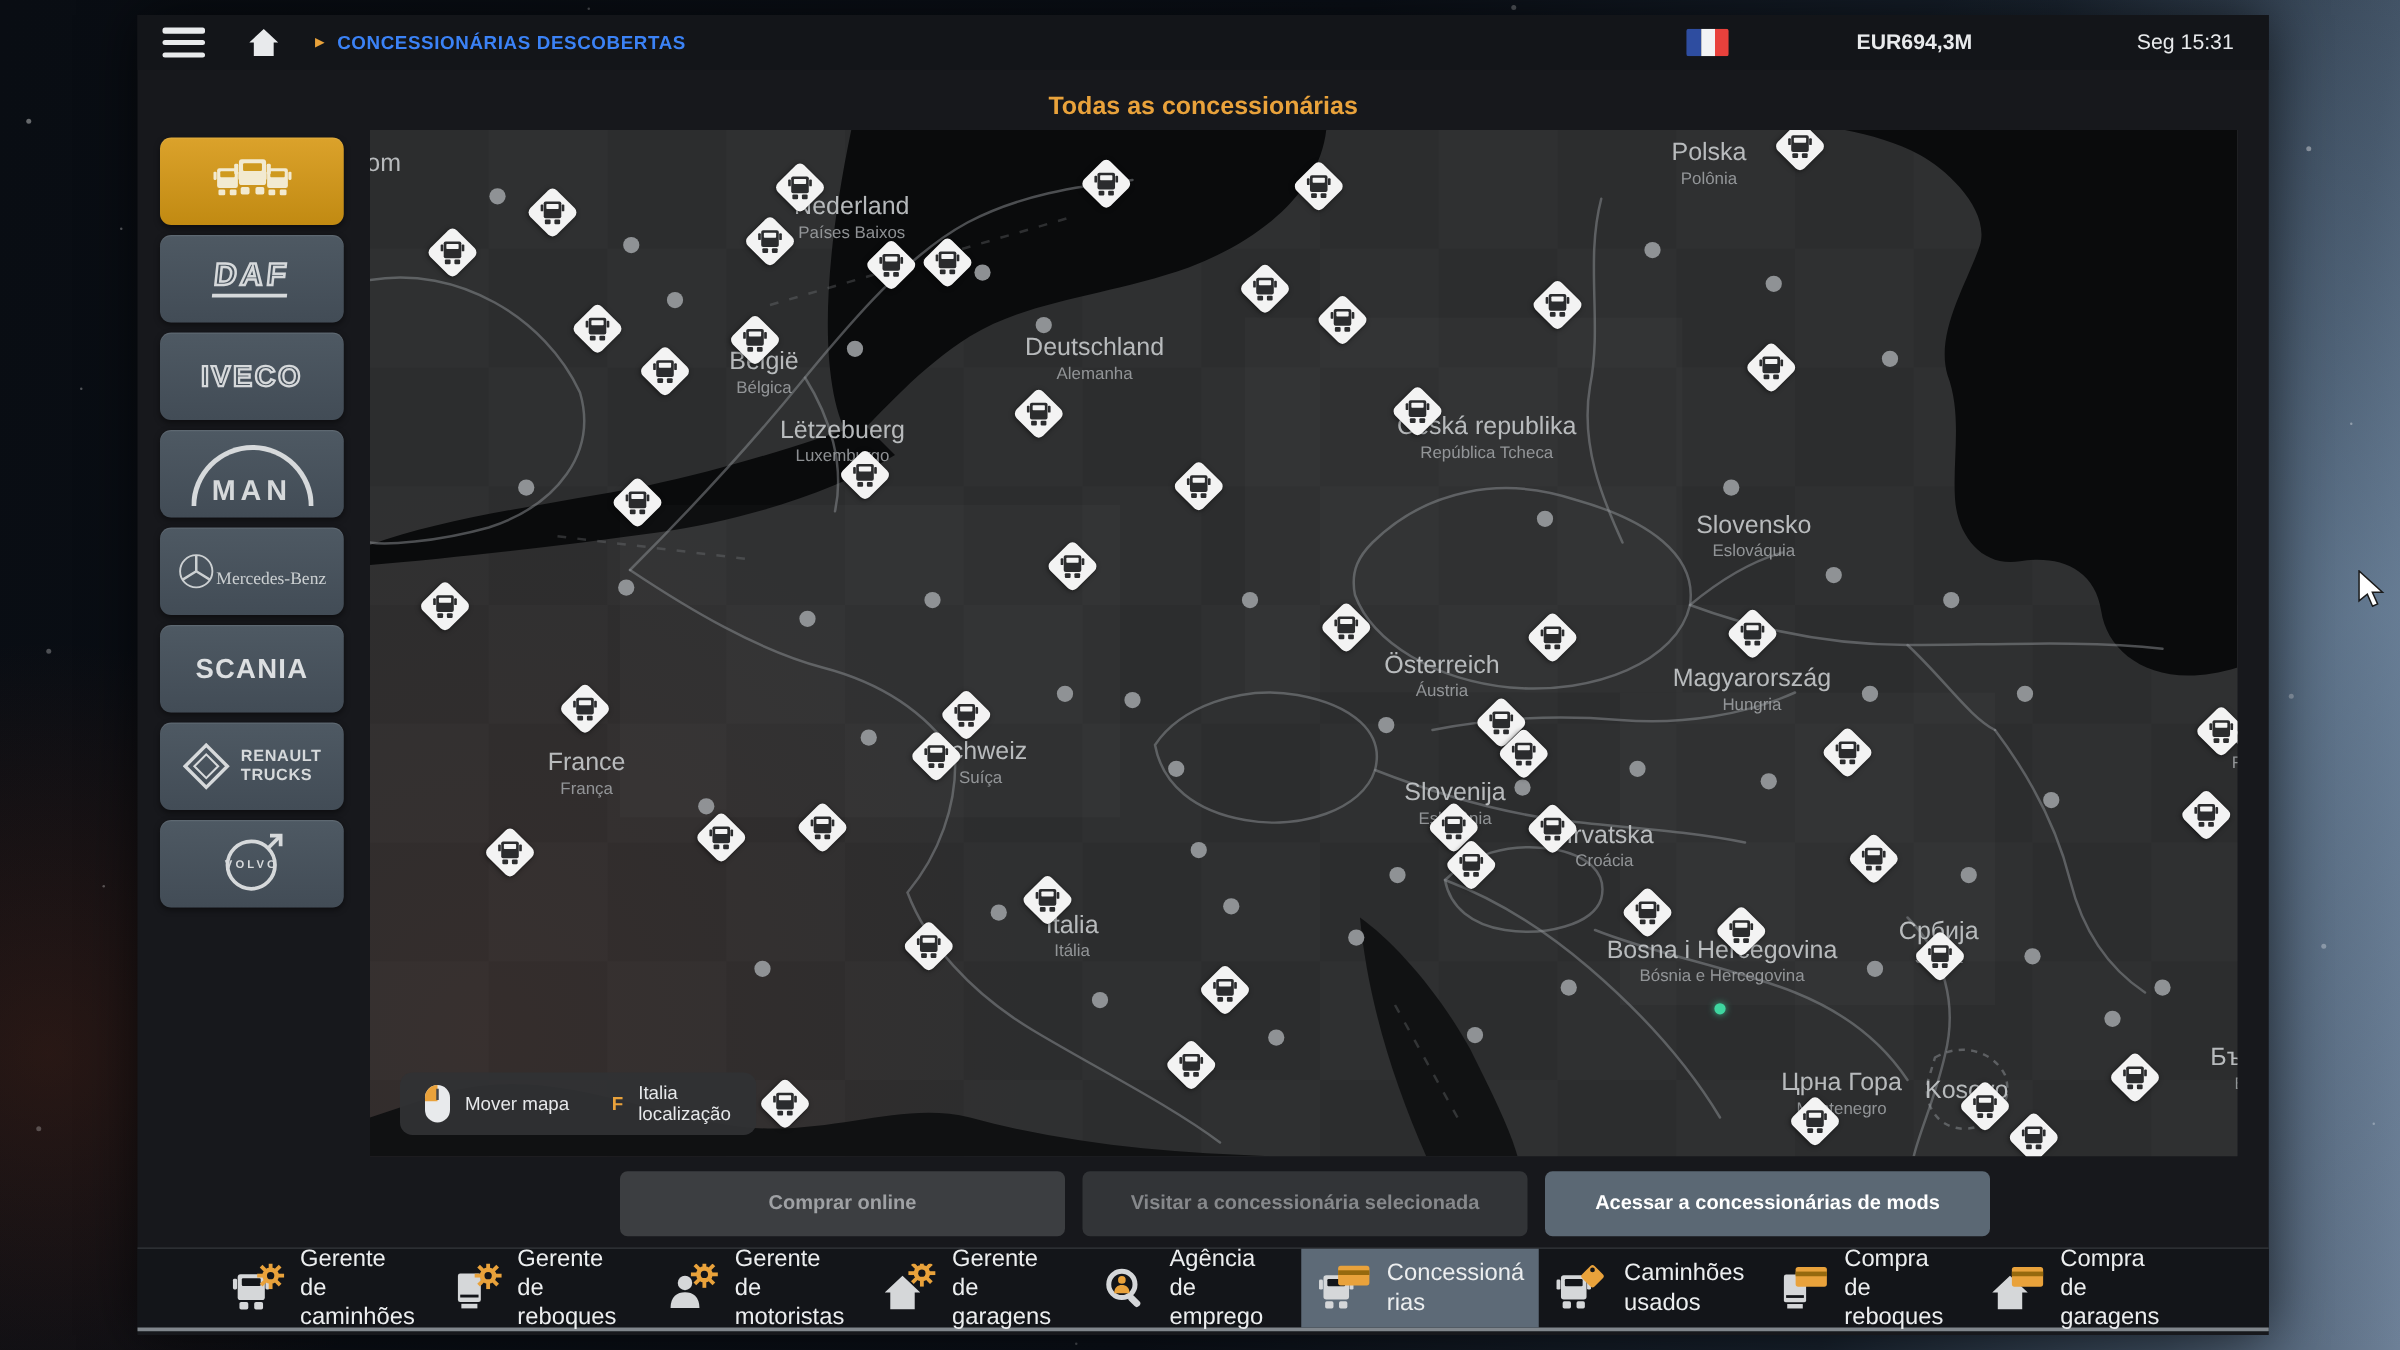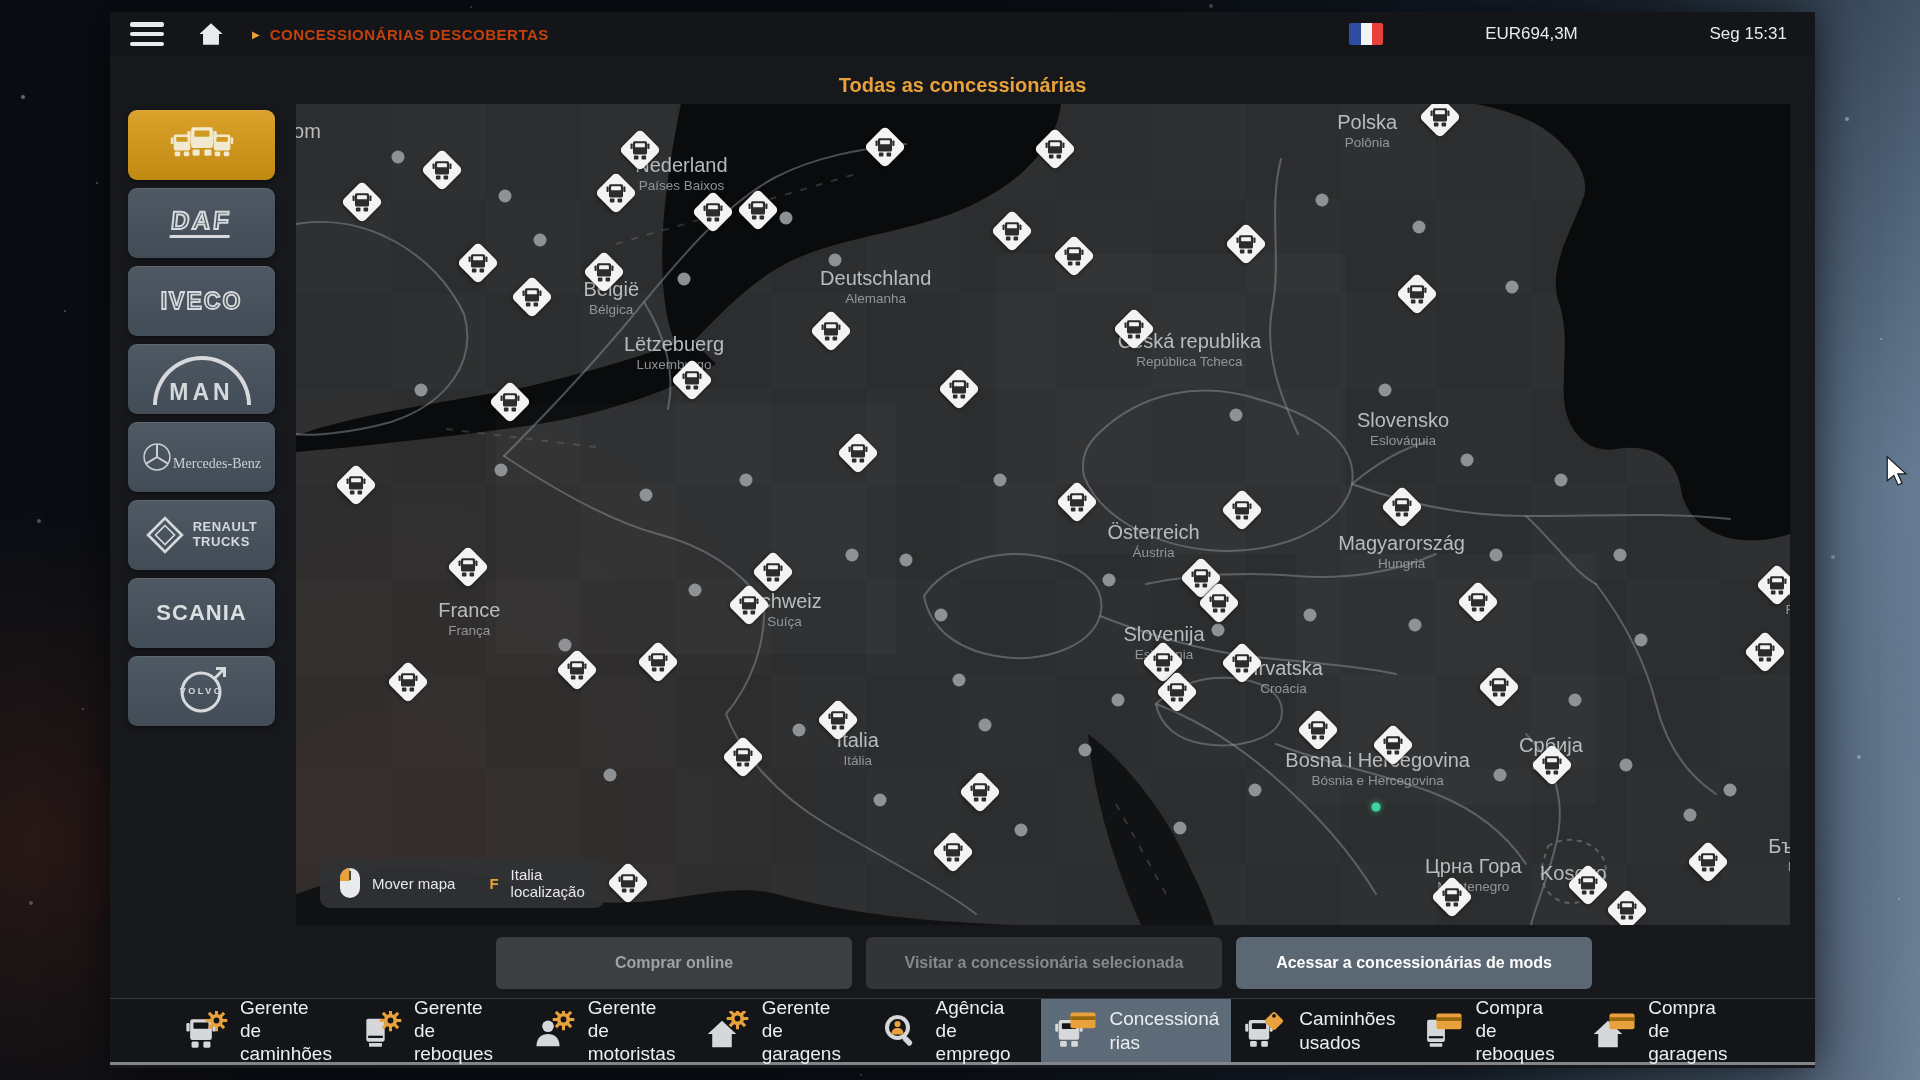--- a/index.html
+++ b/index.html
@@ -22,28 +22,28 @@
   .ui{position:absolute;left:110px;top:12px;width:1705px;height:1056px;
       background:#17181c;box-shadow:0 0 44px rgba(0,0,0,.65);}
   
   .topbar{position:absolute;left:0;top:0;width:100%;height:44px;background:#131519;
           display:flex;align-items:center;padding:0 20px;box-sizing:border-box;}
   .menu-btn{width:34px;height:24px;background:none;border:none;padding:0;cursor:pointer;
             display:flex;flex-direction:column;justify-content:space-between;}
   .menu-btn i{display:block;height:4.5px;border-radius:2px;background:#e8eaec;}
   .home-btn{background:none;border:none;padding:0;margin-left:34px;cursor:pointer;line-height:0;}
   .crumb-arrow{color:#e9a23b;font-size:10px;margin:0 10px 0 28px;}
-  .crumb{color:#c2410c;font-weight:700;font-size:15px;letter-spacing:.5px;}
+  .crumb{color:#3b82f6;font-weight:700;font-size:15px;letter-spacing:.5px;}
   .topbar-right{margin-left:auto;display:flex;align-items:center;}
   .flag{width:34px;height:22px;border-radius:2px;overflow:hidden;display:flex;}
   .flag i{flex:1;}
   .flag i:nth-child(1){background:#2e4da0;}
   .flag i:nth-child(2){background:#f2f3f5;}
   .flag i:nth-child(3){background:#e8413c;}
-  .money{color:#e8eaec;font-size:17px;margin-left:88px;min-width:120px;text-align:center;}
+  .money{color:#e8eaec;font-size:17px;margin-left:88px;min-width:120px;text-align:center;font-weight:bold;}
   .clock{color:#e8eaec;font-size:17px;margin-left:118px;margin-right:8px;}
   
   .screen-title{position:absolute;top:62px;left:50%;transform:translateX(-50%);
                 color:#e9a23b;font-size:20px;font-weight:700;z-index:4;}
   
   .brandbar{position:absolute;left:18px;top:98px;width:147px;display:flex;flex-direction:column;gap:8px;}
   .brand{height:70px;border:none;border-radius:9px;cursor:pointer;position:relative;
          background:linear-gradient(#4e5963,#424c56);
          box-shadow:inset 0 1px 0 rgba(255,255,255,.09),0 2px 5px rgba(0,0,0,.45);
          display:flex;align-items:center;justify-content:center;color:#d6d9db;}
@@ -236,30 +236,30 @@
     </button>
     <button class="brand">
       <span class="mb-wrap">
         <svg width="30" height="30" viewBox="0 0 36 36" style="color:#ccd0d2">
             <use href="#sym-mbstar"></use>
           </svg>
         <span class="logo-mb">Mercedes-Benz</span>
       </span>
     </button>
     <button class="brand">
+      <span class="logo-scania">SCANIA</span>
+    </button>
+    <button class="brand">
       <span class="rt-wrap">
         <svg width="38" height="38" viewBox="0 0 36 36" style="color:#d6d9db">
             <use href="#sym-rtdiamond"></use>
           </svg>
         <span class="logo-rt">RENAULT
 TRUCKS</span>
       </span>
-    </button>
-    <button class="brand">
-      <span class="logo-scania">SCANIA</span>
     </button>
     <button class="brand">
       <span class="volvo-wrap">
         <svg width="52" height="52" viewBox="0 0 52 52" style="color:#d6d9db">
             <use href="#sym-volvo"></use>
           </svg>
         <span class="logo-volvo">VOLVO</span>
       </span>
     </button>
   </aside>

